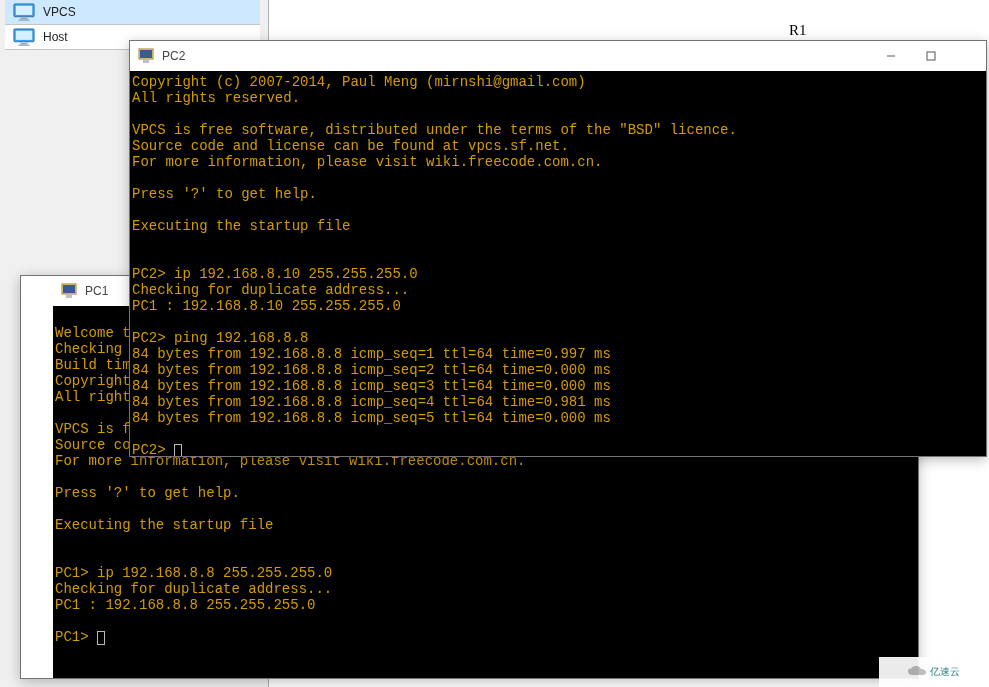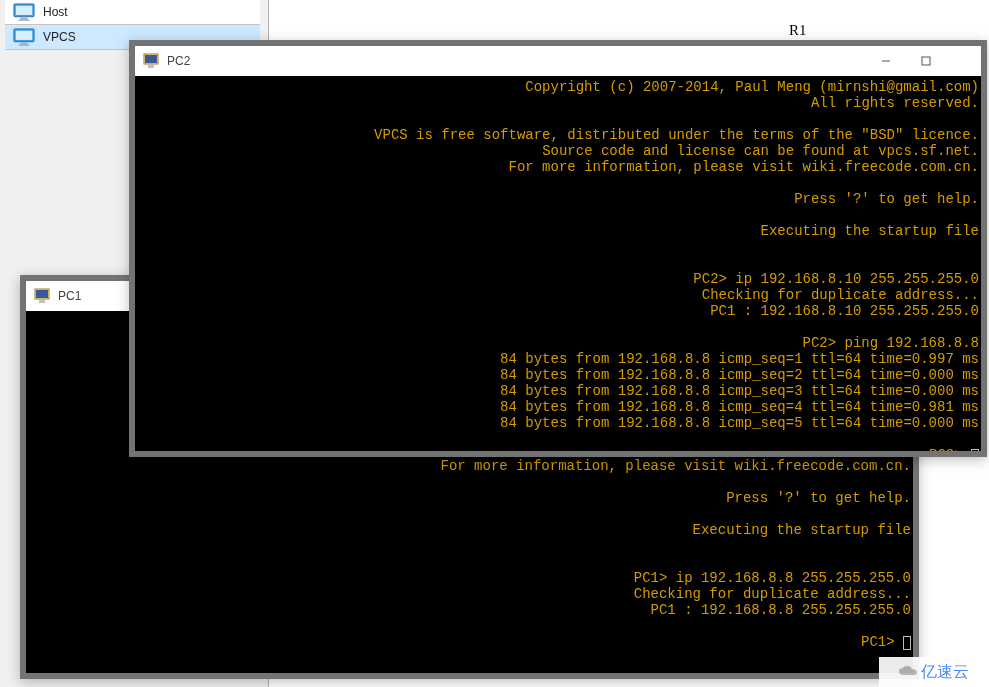--- a/index.html
+++ b/index.html
@@ -49,21 +49,21 @@
       left: 520px;
       top: 22px;
       font-family: "Times New Roman", serif;
       font-weight: normal;
       font-size: 15px;
       color: #000;
     }
     .term-window {
       position: absolute;
       box-shadow: 0 3px 12px rgba(0,0,0,0.25);
-      border: 6px solid #737373;
+      border: 1px solid #737373;
       background: #fff;
       display: flex;
       flex-direction: column;
     }
     .titlebar {
       height: 30px;
       display: flex;
       align-items: center;
       padding: 0 8px;
       background: #fff;
@@ -98,73 +98,72 @@
     .term-body {
       flex: 1;
       background: #000;
       color: #d49b00;
       font-family: "Consolas","Courier New",monospace;
       font-size: 14px;
       line-height: 16px;
       padding: 3px 2px;
       white-space: pre;
       overflow: hidden;
-      text-align: right;
     }
     .cursor {
       display:inline-block;
       width:8px;
       height:14px;
       border:1px solid #bbb;
       vertical-align: text-bottom;
     }
-    #pc1 { left: 20px; top: 275px; width: 899px; height: 404px; z-index: 5; }
+    #pc1 { left: 20px; top: 275px; width: 899px; height: 404px; z-index: 5; padding-left: 32px; }
     #pc2 { left: 129px; top: 40px; width: 858px; height: 417px; z-index: 10; }
     .watermark {
       position:absolute;
       right:0;
       bottom:0;
       width:110px;
       height:30px;
       background:#fff;
       opacity:0.92;
       display:flex;
       align-items:center;
       justify-content:center;
-      font-size:16px;
-      color:#3b82f6;
+      font-size:10px;
+      color:#0f766e;
       z-index:50;
     }
     .watermark svg { margin-right:4px; }
   </style>
 </head>
 <body>
 
 <div class="sidebar">
+  <div class="side-item selected">
+    <span class="pc-icon">
+      <svg viewBox="0 0 24 20">
+          <rect x="1" y="1" width="22" height="14" rx="1" fill="#3aa2ea" stroke="#2a6fa0"></rect>
+          <rect x="3" y="3" width="18" height="10" fill="#d6f0ff"></rect>
+          <rect x="8" y="16" width="8" height="2" fill="#9ab"></rect>
+          <rect x="6" y="18" width="12" height="1.5" fill="#9ab"></rect>
+        </svg>
+    </span>
+    <span>VPCS</span>
+  </div>
   <div class="side-item">
     <span class="pc-icon">
       <svg viewBox="0 0 24 20">
           <rect x="1" y="1" width="22" height="14" rx="1" fill="#3aa2ea" stroke="#2a6fa0"></rect>
           <rect x="3" y="3" width="18" height="10" fill="#d6f0ff"></rect>
           <rect x="8" y="16" width="8" height="2" fill="#9ab"></rect>
           <rect x="6" y="18" width="12" height="1.5" fill="#9ab"></rect>
         </svg>
     </span>
     <span>Host</span>
-  </div>
-  <div class="side-item selected">
-    <span class="pc-icon">
-      <svg viewBox="0 0 24 20">
-          <rect x="1" y="1" width="22" height="14" rx="1" fill="#3aa2ea" stroke="#2a6fa0"></rect>
-          <rect x="3" y="3" width="18" height="10" fill="#d6f0ff"></rect>
-          <rect x="8" y="16" width="8" height="2" fill="#9ab"></rect>
-          <rect x="6" y="18" width="12" height="1.5" fill="#9ab"></rect>
-        </svg>
-    </span>
-    <span>VPCS</span>
   </div>
 </div>
 
 <div class="canvas">
   <span class="r1-label">R1</span>
 </div>
 
 <div id="pc1" class="term-window">
   <div class="titlebar">
     <span class="title-icon">

